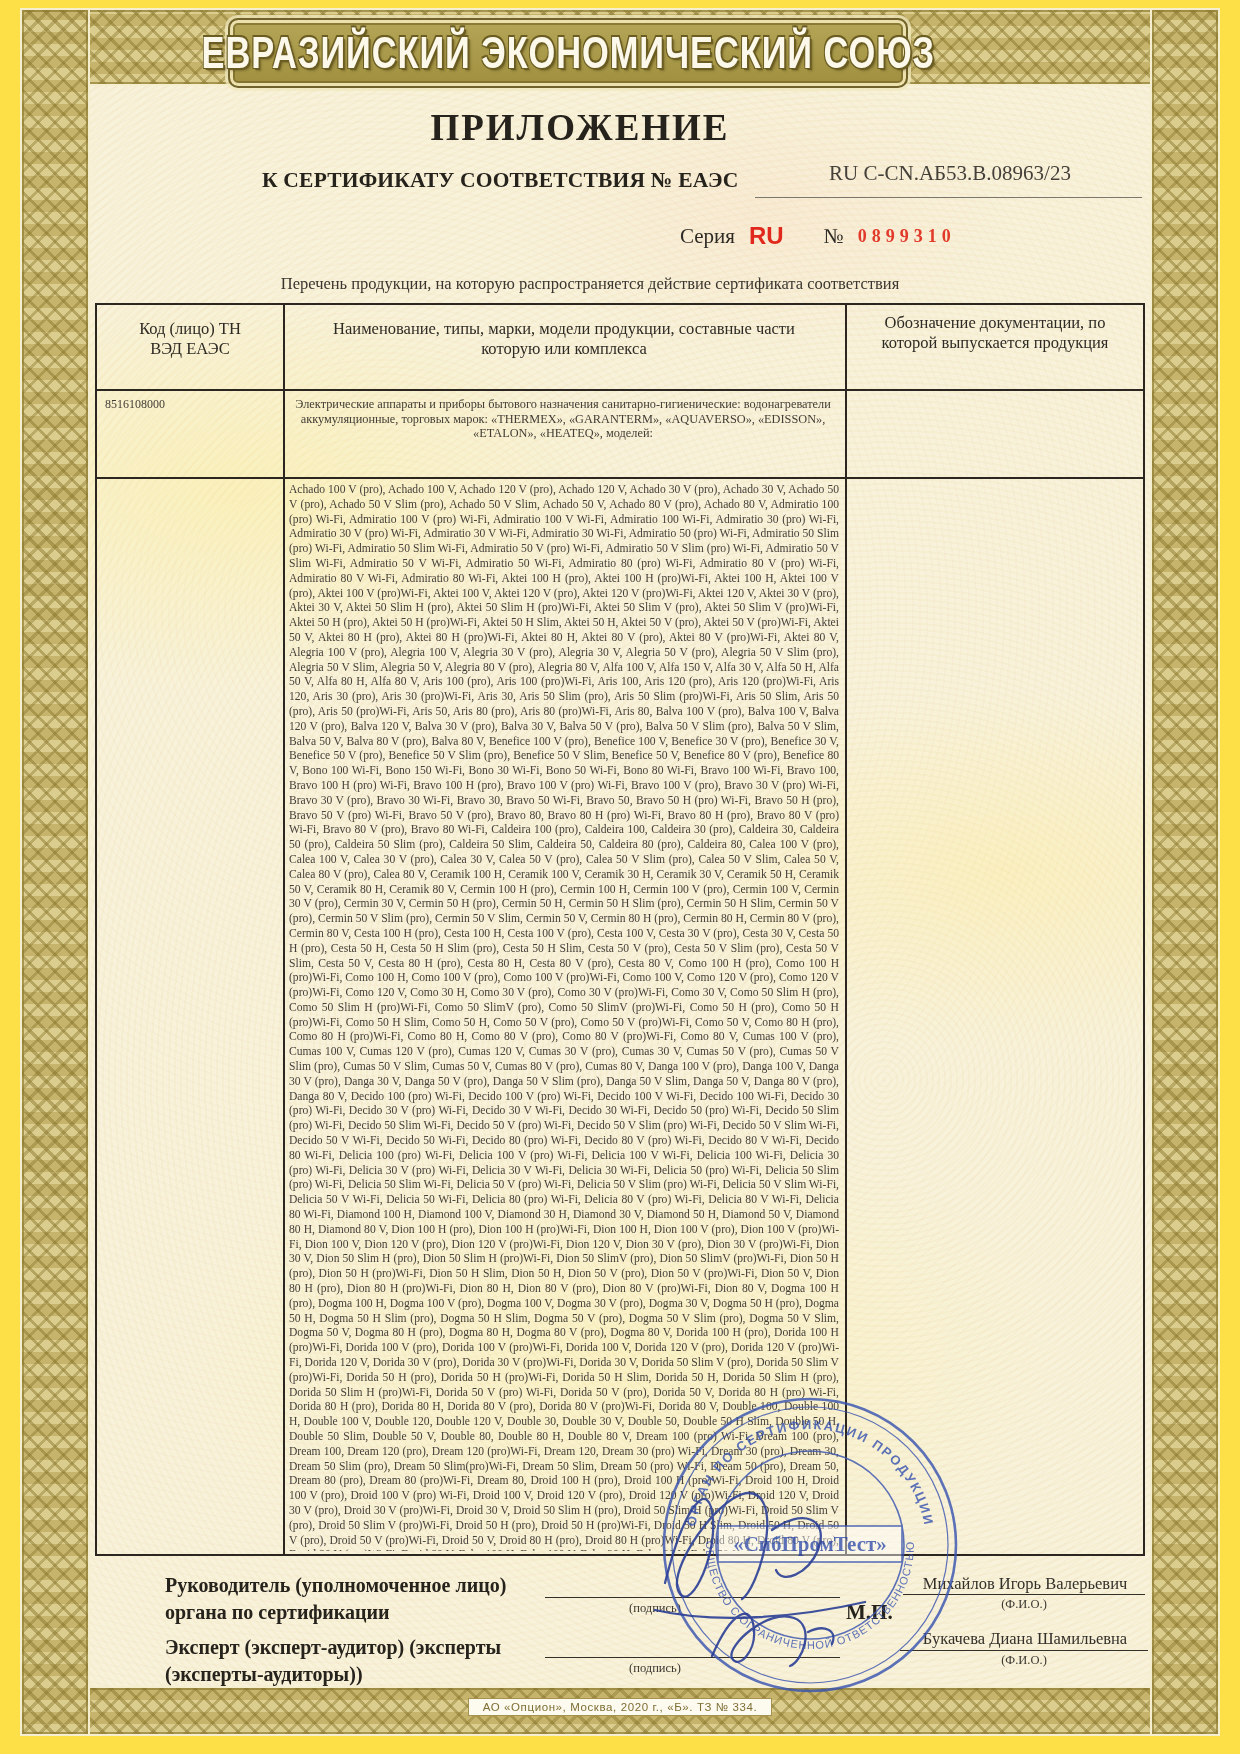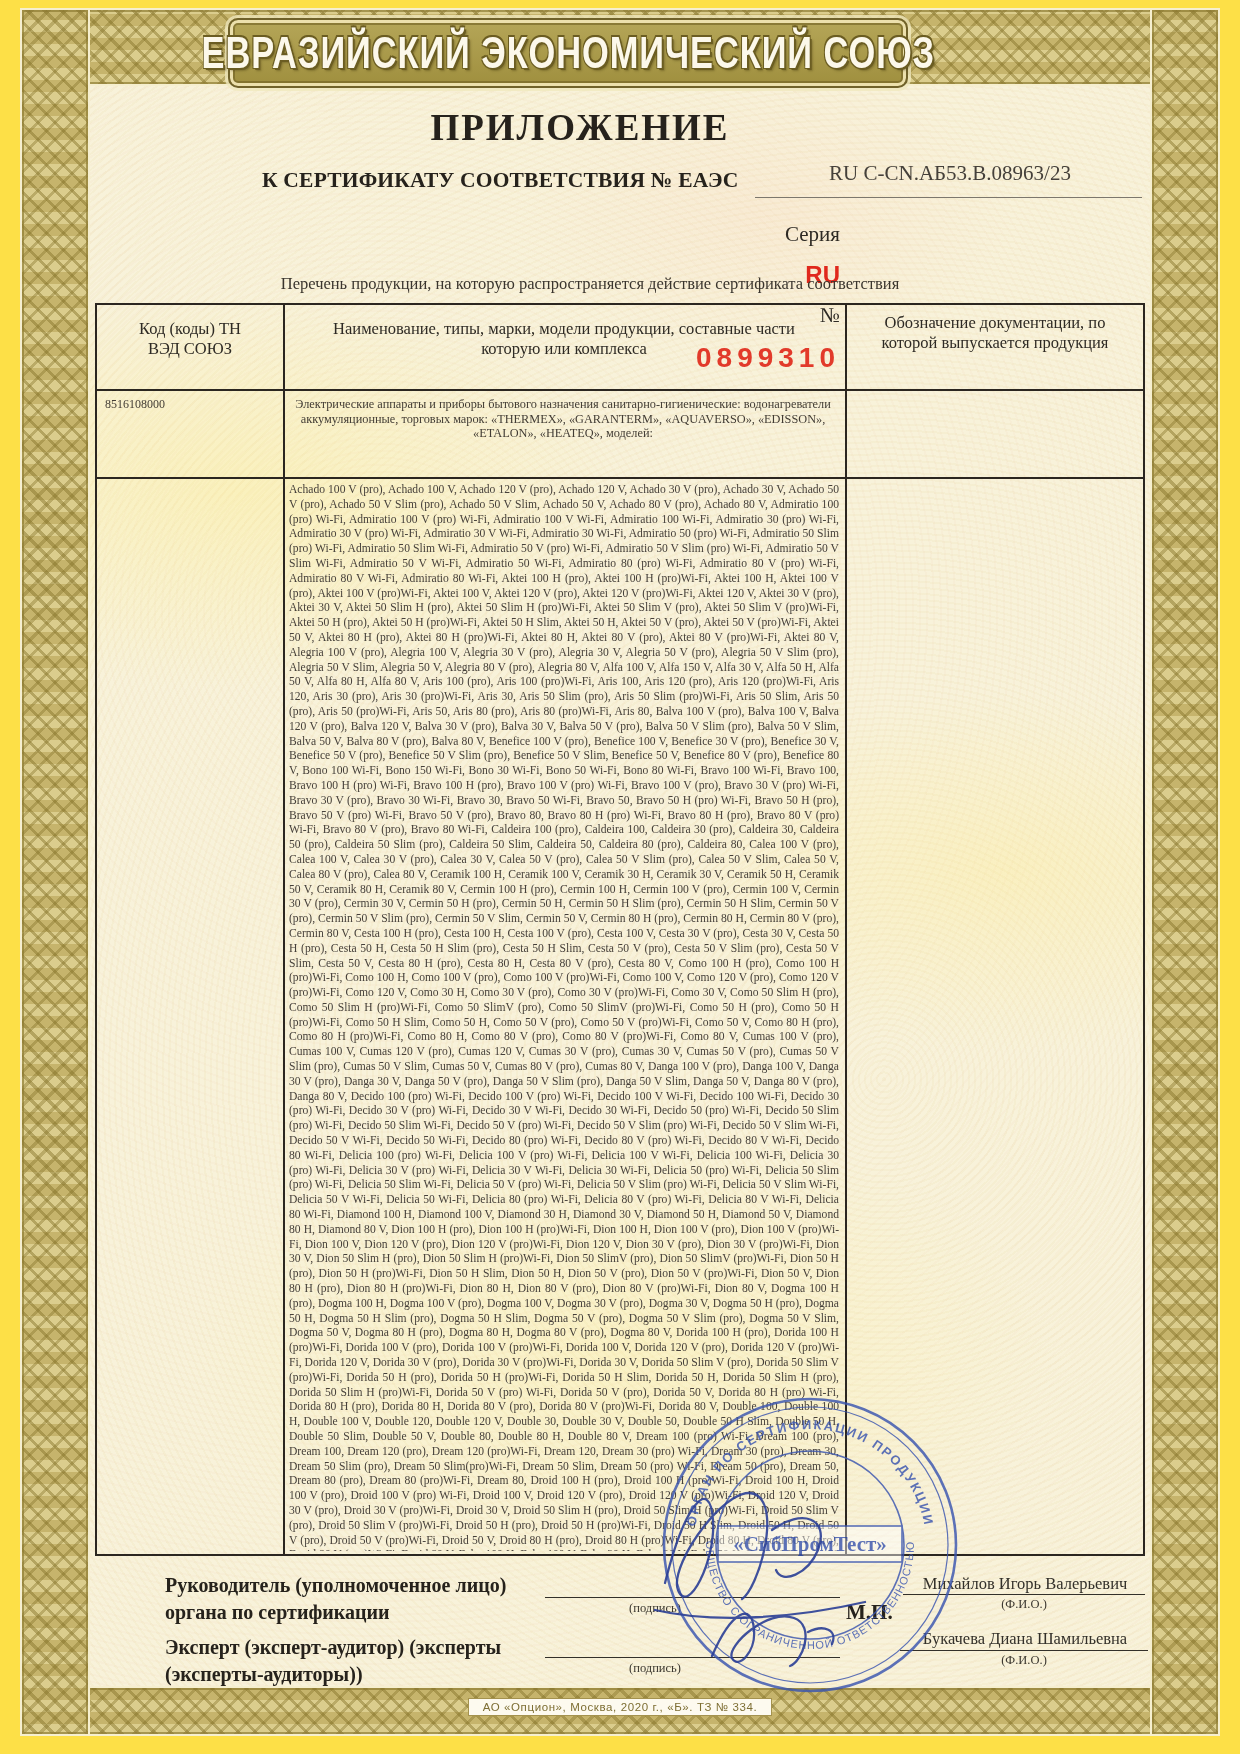--- a/index.html
+++ b/index.html
@@ -33,26 +33,26 @@
   .banner-text{font-family:"Liberation Sans",sans-serif;font-weight:bold;font-size:37px;
     color:#fcf8ea;white-space:nowrap;letter-spacing:1px;transform:scale(.93,1.22);
     text-shadow:2px 2px 0 #6b5d22,-1px -1px 0 #6b5d22,1px -1px 0 #6b5d22,-1px 1px 0 #6b5d22,3px 3px 2px rgba(60,50,10,.35);}
 
   .abs{position:absolute;z-index:4;}
   .doc-title{left:55px;right:135px;top:106px;text-align:center;font-size:37px;font-weight:bold;
     letter-spacing:2px;color:#26221c;}
   .cert-label{left:262px;top:168px;font-size:21.5px;font-weight:bold;letter-spacing:.2px;color:#26221c;}
   .cert-number{left:758px;top:161px;width:384px;font-size:21px;color:#45403a;text-align:center;}
   .cert-underline{left:755px;top:197px;width:387px;border-top:1.5px solid #7c776d;}
-  .series-row{left:680px;top:222px;display:flex;align-items:flex-end;gap:14px;flex-direction:column;}
+  .series-row{left:680px;top:222px;display:flex;align-items:center;gap:14px;}
   .series-label{font-size:21px;color:#2e2a24;}
   .series-value{font-family:"Liberation Sans",sans-serif;font-weight:bold;font-size:24px;color:#e0281c;}
   .num-sign{font-size:21px;color:#2e2a24;margin-left:26px;}
-  .num-value{font-family:Liberation Sans, sans-serif;font-weight:bold;font-size:28px;
-    letter-spacing:5px;color:#e23a2a;margin-left:16px;}
+  .num-value{font-family:Liberation Serif, serif;font-weight:bold;font-size:18px;
+    letter-spacing:5px;color:#e23a2a;}
   .intro{left:95px;right:155px;top:274px;text-align:center;font-size:16.5px;color:#3a352e;}
 
   .tbl{left:95px;top:303px;width:1050px;height:1253px;border:2px solid #2b2620;box-sizing:border-box;}
   .tbl .vline1{position:absolute;left:186px;top:0;bottom:0;border-left:2px solid #2b2620;}
   .tbl .vline2{position:absolute;left:748px;top:0;bottom:0;border-left:2px solid #2b2620;}
   .tbl .hline-header{position:absolute;left:0;right:0;top:84px;border-top:2px solid #2b2620;}
   .tbl .hline-row1{position:absolute;left:0;right:0;top:172px;border-top:2px solid #2b2620;}
   .th{position:absolute;text-align:center;font-size:16.5px;line-height:20px;color:#2e2a24;}
   .th1{left:0;width:186px;top:14px;padding:0 30px;box-sizing:border-box;}
   .th2{left:186px;width:562px;top:14px;padding:0 28px;box-sizing:border-box;}
@@ -118,21 +118,21 @@
   </div>
 
   <div class="abs intro">Перечень продукции, на которую распространяется действие сертификата соответствия</div>
 
   <div class="abs tbl">
     <div class="vline1"></div>
     <div class="vline2"></div>
     <div class="hline-header"></div>
     <div class="hline-row1"></div>
 
-    <div class="th th1">Код (коды) ТН ВЭД СОЮЗ</div>
+    <div class="th th1">Код (лицо) ТН ВЭД ЕАЭС</div>
     <div class="th th2">Наименование, типы, марки, модели продукции, составные части которую или комплекса</div>
     <div class="th th3">Обозначение документации, по которой выпускается продукция</div>
 
     <div class="cell-code">8516108000</div>
     <div class="cell-desc">Электрические аппараты и приборы бытового назначения санитарно-гигиенические: водонагреватели аккумуляционные, торговых марок: «THERMEX», «GARANTERM», «AQUAVERSO», «EDISSON», «ETALON», «HEATEQ», моделей:</div>
     <div class="cell-models">Achado 100 V (pro), Achado 100 V, Achado 120 V (pro), Achado 120 V, Achado 30 V (pro), Achado 30 V, Achado 50 V (pro), Achado 50 V Slim (pro), Achado 50 V Slim, Achado 50 V, Achado 80 V (pro), Achado 80 V, Admiratio 100 (pro) Wi-Fi, Admiratio 100 V (pro) Wi-Fi, Admiratio 100 V Wi-Fi, Admiratio 100 Wi-Fi, Admiratio 30 (pro) Wi-Fi, Admiratio 30 V (pro) Wi-Fi, Admiratio 30 V Wi-Fi, Admiratio 30 Wi-Fi, Admiratio 50 (pro) Wi-Fi, Admiratio 50 Slim (pro) Wi-Fi, Admiratio 50 Slim Wi-Fi, Admiratio 50 V (pro) Wi-Fi, Admiratio 50 V Slim (pro) Wi-Fi, Admiratio 50 V Slim Wi-Fi, Admiratio 50 V Wi-Fi, Admiratio 50 Wi-Fi, Admiratio 80 (pro) Wi-Fi, Admiratio 80 V (pro) Wi-Fi, Admiratio 80 V Wi-Fi, Admiratio 80 Wi-Fi, Aktei 100 H (pro), Aktei 100 H (pro)Wi-Fi, Aktei 100 H, Aktei 100 V (pro), Aktei 100 V (pro)Wi-Fi, Aktei 100 V, Aktei 120 V (pro), Aktei 120 V (pro)Wi-Fi, Aktei 120 V, Aktei 30 V (pro), Aktei 30 V, Aktei 50 Slim H (pro), Aktei 50 Slim H (pro)Wi-Fi, Aktei 50 Slim V (pro), Aktei 50 Slim V (pro)Wi-Fi, Aktei 50 H (pro), Aktei 50 H (pro)Wi-Fi, Aktei 50 H Slim, Aktei 50 H, Aktei 50 V (pro), Aktei 50 V (pro)Wi-Fi, Aktei 50 V, Aktei 80 H (pro), Aktei 80 H (pro)Wi-Fi, Aktei 80 H, Aktei 80 V (pro), Aktei 80 V (pro)Wi-Fi, Aktei 80 V, Alegria 100 V (pro), Alegria 100 V, Alegria 30 V (pro), Alegria 30 V, Alegria 50 V (pro), Alegria 50 V Slim (pro), Alegria 50 V Slim, Alegria 50 V, Alegria 80 V (pro), Alegria 80 V, Alfa 100 V, Alfa 150 V, Alfa 30 V, Alfa 50 H, Alfa 50 V, Alfa 80 H, Alfa 80 V, Aris 100 (pro), Aris 100 (pro)Wi-Fi, Aris 100, Aris 120 (pro), Aris 120 (pro)Wi-Fi, Aris 120, Aris 30 (pro), Aris 30 (pro)Wi-Fi, Aris 30, Aris 50 Slim (pro), Aris 50 Slim (pro)Wi-Fi, Aris 50 Slim, Aris 50 (pro), Aris 50 (pro)Wi-Fi, Aris 50, Aris 80 (pro), Aris 80 (pro)Wi-Fi, Aris 80, Balva 100 V (pro), Balva 100 V, Balva 120 V (pro), Balva 120 V, Balva 30 V (pro), Balva 30 V, Balva 50 V (pro), Balva 50 V Slim (pro), Balva 50 V Slim, Balva 50 V, Balva 80 V (pro), Balva 80 V, Benefice 100 V (pro), Benefice 100 V, Benefice 30 V (pro), Benefice 30 V, Benefice 50 V (pro), Benefice 50 V Slim (pro), Benefice 50 V Slim, Benefice 50 V, Benefice 80 V (pro), Benefice 80 V, Bono 100 Wi-Fi, Bono 150 Wi-Fi, Bono 30 Wi-Fi, Bono 50 Wi-Fi, Bono 80 Wi-Fi, Bravo 100 Wi-Fi, Bravo 100, Bravo 100 H (pro) Wi-Fi, Bravo 100 H (pro), Bravo 100 V (pro) Wi-Fi, Bravo 100 V (pro), Bravo 30 V (pro) Wi-Fi, Bravo 30 V (pro), Bravo 30 Wi-Fi, Bravo 30, Bravo 50 Wi-Fi, Bravo 50, Bravo 50 H (pro) Wi-Fi, Bravo 50 H (pro), Bravo 50 V (pro) Wi-Fi, Bravo 50 V (pro), Bravo 80, Bravo 80 H (pro) Wi-Fi, Bravo 80 H (pro), Bravo 80 V (pro) Wi-Fi, Bravo 80 V (pro), Bravo 80 Wi-Fi, Caldeira 100 (pro), Caldeira 100, Caldeira 30 (pro), Caldeira 30, Caldeira 50 (pro), Caldeira 50 Slim (pro), Caldeira 50 Slim, Caldeira 50, Caldeira 80 (pro), Caldeira 80, Calea 100 V (pro), Calea 100 V, Calea 30 V (pro), Calea 30 V, Calea 50 V (pro), Calea 50 V Slim (pro), Calea 50 V Slim, Calea 50 V, Calea 80 V (pro), Calea 80 V, Ceramik 100 H, Ceramik 100 V, Ceramik 30 H, Ceramik 30 V, Ceramik 50 H, Ceramik 50 V, Ceramik 80 H, Ceramik 80 V, Cermin 100 H (pro), Cermin 100 H, Cermin 100 V (pro), Cermin 100 V, Cermin 30 V (pro), Cermin 30 V, Cermin 50 H (pro), Cermin 50 H, Cermin 50 H Slim (pro), Cermin 50 H Slim, Cermin 50 V (pro), Cermin 50 V Slim (pro), Cermin 50 V Slim, Cermin 50 V, Cermin 80 H (pro), Cermin 80 H, Cermin 80 V (pro), Cermin 80 V, Cesta 100 H (pro), Cesta 100 H, Cesta 100 V (pro), Cesta 100 V, Cesta 30 V (pro), Cesta 30 V, Cesta 50 H (pro), Cesta 50 H, Cesta 50 H Slim (pro), Cesta 50 H Slim, Cesta 50 V (pro), Cesta 50 V Slim (pro), Cesta 50 V Slim, Cesta 50 V, Cesta 80 H (pro), Cesta 80 H, Cesta 80 V (pro), Cesta 80 V, Como 100 H (pro), Como 100 H (pro)Wi-Fi, Como 100 H, Como 100 V (pro), Como 100 V (pro)Wi-Fi, Como 100 V, Como 120 V (pro), Como 120 V (pro)Wi-Fi, Como 120 V, Como 30 H, Como 30 V (pro), Como 30 V (pro)Wi-Fi, Como 30 V, Como 50 Slim H (pro), Como 50 Slim H (pro)Wi-Fi, Como 50 SlimV (pro), Como 50 SlimV (pro)Wi-Fi, Como 50 H (pro), Como 50 H (pro)Wi-Fi, Como 50 H Slim, Como 50 H, Como 50 V (pro), Como 50 V (pro)Wi-Fi, Como 50 V, Como 80 H (pro), Como 80 H (pro)Wi-Fi, Como 80 H, Como 80 V (pro), Como 80 V (pro)Wi-Fi, Como 80 V, Cumas 100 V (pro), Cumas 100 V, Cumas 120 V (pro), Cumas 120 V, Cumas 30 V (pro), Cumas 30 V, Cumas 50 V (pro), Cumas 50 V Slim (pro), Cumas 50 V Slim, Cumas 50 V, Cumas 80 V (pro), Cumas 80 V, Danga 100 V (pro), Danga 100 V, Danga 30 V (pro), Danga 30 V, Danga 50 V (pro), Danga 50 V Slim (pro), Danga 50 V Slim, Danga 50 V, Danga 80 V (pro), Danga 80 V, Decido 100 (pro) Wi-Fi, Decido 100 V (pro) Wi-Fi, Decido 100 V Wi-Fi, Decido 100 Wi-Fi, Decido 30 (pro) Wi-Fi, Decido 30 V (pro) Wi-Fi, Decido 30 V Wi-Fi, Decido 30 Wi-Fi, Decido 50 (pro) Wi-Fi, Decido 50 Slim (pro) Wi-Fi, Decido 50 Slim Wi-Fi, Decido 50 V (pro) Wi-Fi, Decido 50 V Slim (pro) Wi-Fi, Decido 50 V Slim Wi-Fi, Decido 50 V Wi-Fi, Decido 50 Wi-Fi, Decido 80 (pro) Wi-Fi, Decido 80 V (pro) Wi-Fi, Decido 80 V Wi-Fi, Decido 80 Wi-Fi, Delicia 100 (pro) Wi-Fi, Delicia 100 V (pro) Wi-Fi, Delicia 100 V Wi-Fi, Delicia 100 Wi-Fi, Delicia 30 (pro) Wi-Fi, Delicia 30 V (pro) Wi-Fi, Delicia 30 V Wi-Fi, Delicia 30 Wi-Fi, Delicia 50 (pro) Wi-Fi, Delicia 50 Slim (pro) Wi-Fi, Delicia 50 Slim Wi-Fi, Delicia 50 V (pro) Wi-Fi, Delicia 50 V Slim (pro) Wi-Fi, Delicia 50 V Slim Wi-Fi, Delicia 50 V Wi-Fi, Delicia 50 Wi-Fi, Delicia 80 (pro) Wi-Fi, Delicia 80 V (pro) Wi-Fi, Delicia 80 V Wi-Fi, Delicia 80 Wi-Fi, Diamond 100 H, Diamond 100 V, Diamond 30 H, Diamond 30 V, Diamond 50 H, Diamond 50 V, Diamond 80 H, Diamond 80 V, Dion 100 H (pro), Dion 100 H (pro)Wi-Fi, Dion 100 H, Dion 100 V (pro), Dion 100 V (pro)Wi-Fi, Dion 100 V, Dion 120 V (pro), Dion 120 V (pro)Wi-Fi, Dion 120 V, Dion 30 V (pro), Dion 30 V (pro)Wi-Fi, Dion 30 V, Dion 50 Slim H (pro), Dion 50 Slim H (pro)Wi-Fi, Dion 50 SlimV (pro), Dion 50 SlimV (pro)Wi-Fi, Dion 50 H (pro), Dion 50 H (pro)Wi-Fi, Dion 50 H Slim, Dion 50 H, Dion 50 V (pro), Dion 50 V (pro)Wi-Fi, Dion 50 V, Dion 80 H (pro), Dion 80 H (pro)Wi-Fi, Dion 80 H, Dion 80 V (pro), Dion 80 V (pro)Wi-Fi, Dion 80 V, Dogma 100 H (pro), Dogma 100 H, Dogma 100 V (pro), Dogma 100 V, Dogma 30 V (pro), Dogma 30 V, Dogma 50 H (pro), Dogma 50 H, Dogma 50 H Slim (pro), Dogma 50 H Slim, Dogma 50 V (pro), Dogma 50 V Slim (pro), Dogma 50 V Slim, Dogma 50 V, Dogma 80 H (pro), Dogma 80 H, Dogma 80 V (pro), Dogma 80 V, Dorida 100 H (pro), Dorida 100 H (pro)Wi-Fi, Dorida 100 V (pro), Dorida 100 V (pro)Wi-Fi, Dorida 100 V, Dorida 120 V (pro), Dorida 120 V (pro)Wi-Fi, Dorida 120 V, Dorida 30 V (pro), Dorida 30 V (pro)Wi-Fi, Dorida 30 V, Dorida 50 Slim V (pro), Dorida 50 Slim V (pro)Wi-Fi, Dorida 50 H (pro), Dorida 50 H (pro)Wi-Fi, Dorida 50 H Slim, Dorida 50 H, Dorida 50 Slim H (pro), Dorida 50 Slim H (pro)Wi-Fi, Dorida 50 V (pro) Wi-Fi, Dorida 50 V (pro), Dorida 50 V, Dorida 80 H (pro) Wi-Fi, Dorida 80 H (pro), Dorida 80 H, Dorida 80 V (pro), Dorida 80 V (pro)Wi-Fi, Dorida 80 V, Double 100, Double 100 H, Double 100 V, Double 120, Double 120 V, Double 30, Double 30 V, Double 50, Double 50 H Slim, Double 50 H, Double 50 Slim, Double 50 V, Double 80, Double 80 H, Double 80 V, Dream 100 (pro) Wi-Fi, Dream 100 (pro), Dream 100, Dream 120 (pro), Dream 120 (pro)Wi-Fi, Dream 120, Dream 30 (pro) Wi-Fi, Dream 30 (pro), Dream 30, Dream 50 Slim (pro), Dream 50 Slim(pro)Wi-Fi, Dream 50 Slim, Dream 50 (pro) Wi-Fi, Dream 50 (pro), Dream 50, Dream 80 (pro), Dream 80 (pro)Wi-Fi, Dream 80, Droid 100 H (pro), Droid 100 H (pro)Wi-Fi, Droid 100 H, Droid 100 V (pro), Droid 100 V (pro) Wi-Fi, Droid 100 V, Droid 120 V (pro), Droid 120 V (pro)Wi-Fi, Droid 120 V, Droid 30 V (pro), Droid 30 V (pro)Wi-Fi, Droid 30 V, Droid 50 Slim H (pro), Droid 50 Slim H (pro)Wi-Fi, Droid 50 Slim V (pro), Droid 50 Slim V (pro)Wi-Fi, Droid 50 H (pro), Droid 50 H (pro)Wi-Fi, Droid 50 H Slim, Droid 50 H, Droid 50 V (pro), Droid 50 V (pro)Wi-Fi, Droid 50 V, Droid 80 H (pro), Droid 80 H (pro)Wi-Fi, Droid 80 H, Droid 80 V (pro), Droid 80 V (pro)Wi-Fi, Droid 80 V, Echo 100 H, Echo 100 V, Echo 30 H, Echo 30 V, Echo 50 H, Echo 50 V, Echo 80 H, Echo 80 V, Eco 100 H, Eco 100 V, Eco 30 H, Eco 30 V, Eco 50 H, Eco 50 V, Eco 80 H, Eco 80 V, Enkel 100 V (pro), Enkel 100 V, Enkel 120 V (pro), Enkel 120 V, Enkel 30 V (pro), Enkel 30 V, Enkel 50 V (pro), Enkel 50 V Slim (pro), Enkel 50 V Slim, Enkel 50</div>
   </div>
 
   <div class="abs sig-label lbl1">Руководитель (уполномоченное лицо) органа по сертификации</div>
   <div class="abs sigline sigline1"></div>

